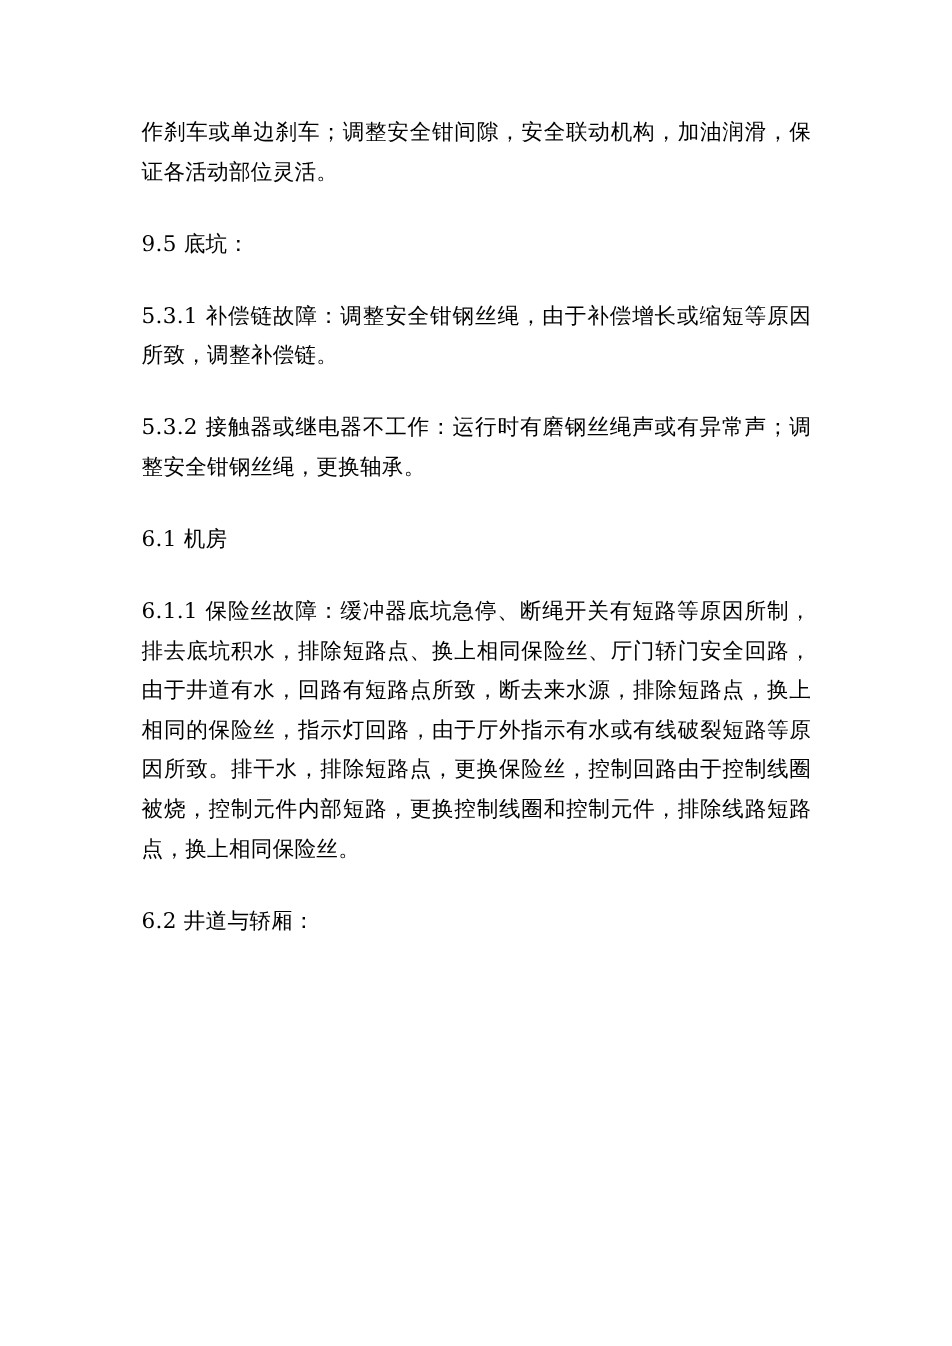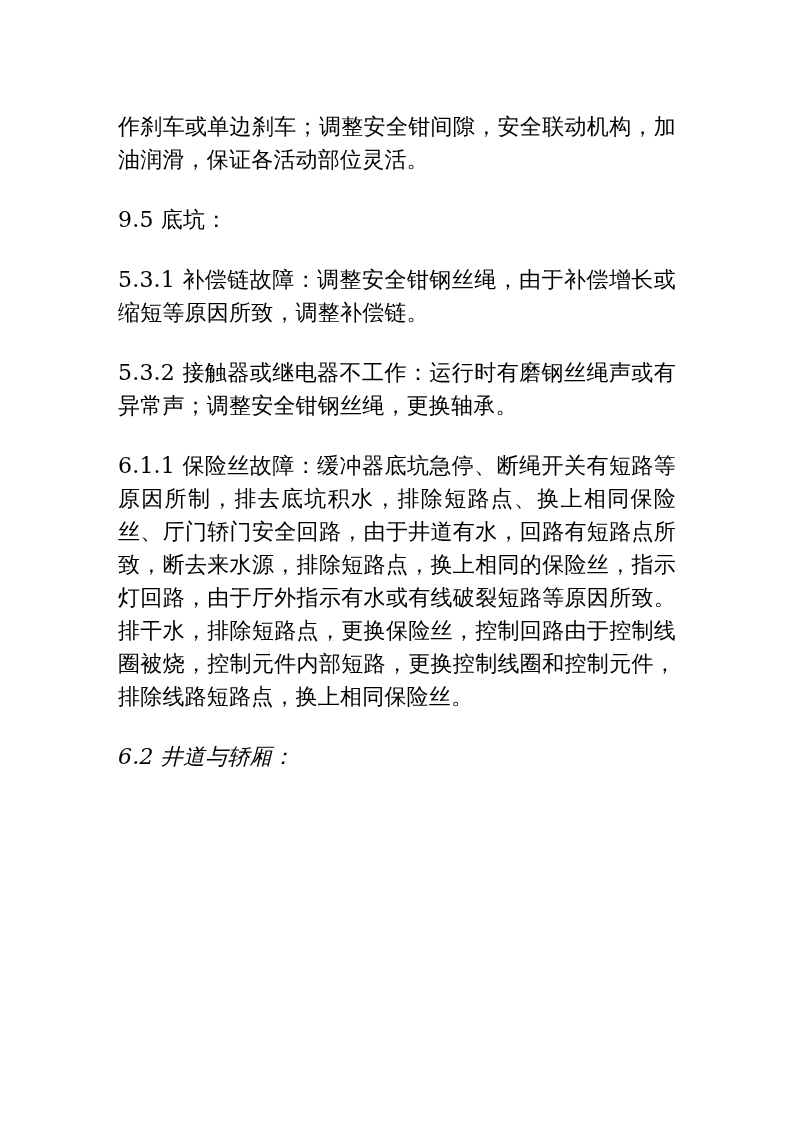--- a/index.html
+++ b/index.html
@@ -18,38 +18,38 @@
     width: 793px;
     height: 1122px;
     box-sizing: border-box;
     padding: 94px 118px 60px 118px;
     background: #ffffff;
   }
   .doc-body {
     width: 558px;
   }
   p.para {
-    margin: 16px 0 27px 0;
-    font-size: 22px;
+    margin: 0 0 27px 0;
+    font-size: 18px;
     line-height: 33px;
     text-align: justify;
     text-justify: inter-ideograph;
     letter-spacing: 0.2px;
     word-break: break-all;
   }
   p.para:last-child {
     margin-bottom: 0;
-    font-style: italic;
   }
 </style>
 </head>
 <body>
 
 <div class="page">
   <div class="doc-body">
     <p class="para">作刹车或单边刹车；调整安全钳间隙，安全联动机构，加油润滑，保证各活动部位灵活。</p>
     <p class="para">9.5 底坑：</p>
     <p class="para">5.3.1 补偿链故障：调整安全钳钢丝绳，由于补偿增长或缩短等原因所致，调整补偿链。</p>
     <p class="para">5.3.2 接触器或继电器不工作：运行时有磨钢丝绳声或有异常声；调整安全钳钢丝绳，更换轴承。</p>
+    <p class="para">6.1 机房</p>
     <p class="para">6.1.1 保险丝故障：缓冲器底坑急停、断绳开关有短路等原因所制，排去底坑积水，排除短路点、换上相同保险丝、厅门轿门安全回路，由于井道有水，回路有短路点所致，断去来水源，排除短路点，换上相同的保险丝，指示灯回路，由于厅外指示有水或有线破裂短路等原因所致。排干水，排除短路点，更换保险丝，控制回路由于控制线圈被烧，控制元件内部短路，更换控制线圈和控制元件，排除线路短路点，换上相同保险丝。</p>
     <p class="para">6.2 井道与轿厢：</p>
   </div>
 </div>
 
 </body></html>

